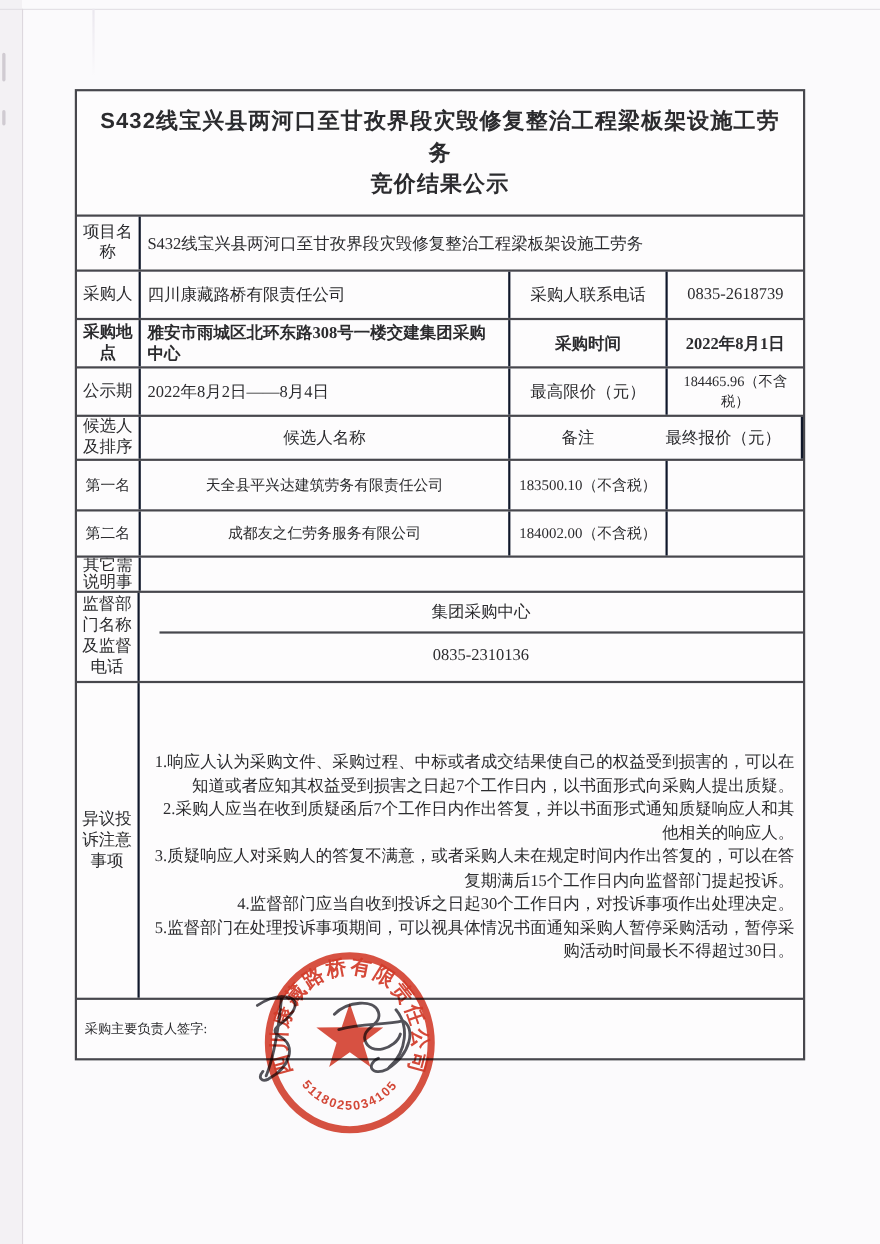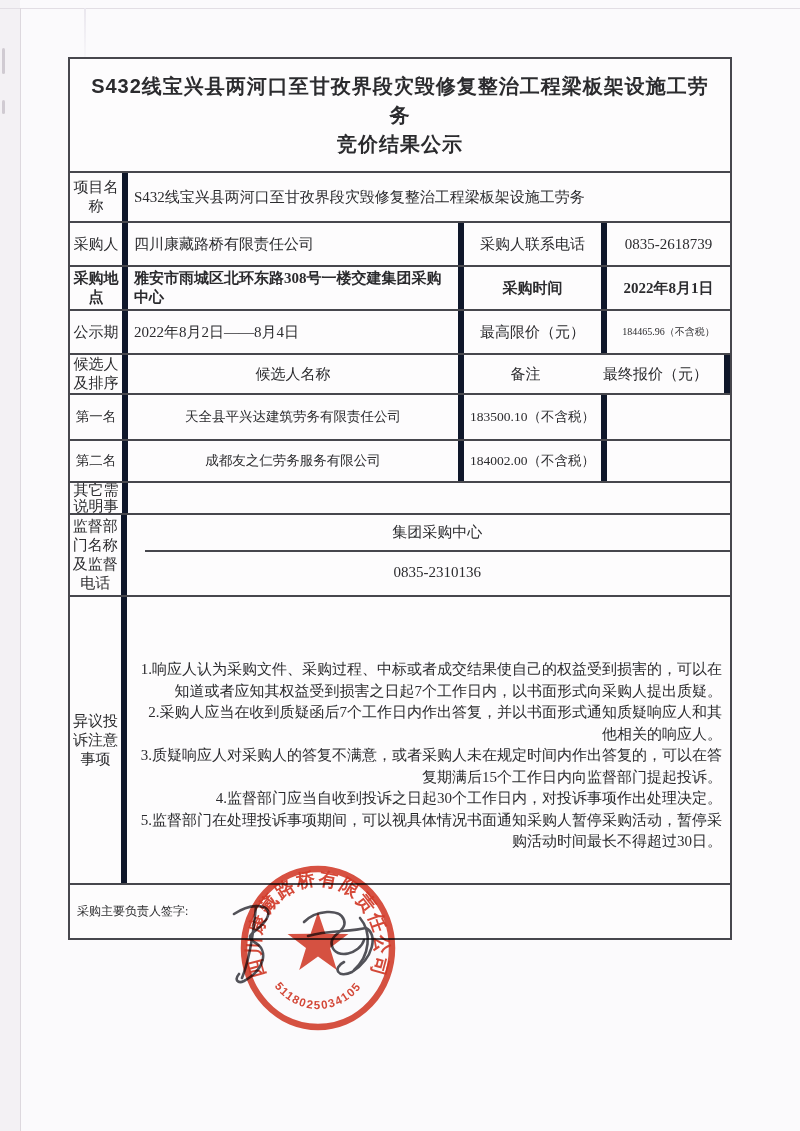--- a/index.html
+++ b/index.html
@@ -13,34 +13,34 @@
   }
   .stage{position:absolute;inset:0;background:#fbfafc;}
   
   .edge-top{position:absolute;left:0;top:8px;width:100%;height:1px;background:#e2dee4;}
   .edge-left{position:absolute;left:20px;top:8px;width:1px;height:1123px;background:#ddd8de;}
   .edge-left-shadow{position:absolute;left:0;top:0;width:20px;height:100%;background:#f3f1f4;}
   .crease{position:absolute;left:84px;top:8px;width:2px;height:62px;background:linear-gradient(#eae7ee,rgba(255,255,255,0));}
   .tick{position:absolute;left:2px;width:3px;height:26px;background:#b9b2ba;border-radius:2px;opacity:.6;}
 
   .doc{
-    position:absolute;left:68px;top:57px;width:664px;
+    position:absolute;left:68px;top:81px;width:664px;
     border:2px solid #47474d;
     box-sizing:border-box;
     background:#fdfcfd;
     z-index:1;
   }
   .row{display:flex;border-top:2px solid #47474d;box-sizing:border-box;}
   .c{box-sizing:border-box;display:flex;align-items:center;overflow:hidden;}
-  .br{border-right:6px solid #0f172a;}
+  .br{border-right:2px solid #0f172a;}
   .w1{width:58px;}.w2{width:336px;}.w3{width:143px;}.w4{width:123px;}.wspan{width:602px;}
   .lab{justify-content:center;text-align:center;white-space:pre-line;font-size:15px;line-height:19px;padding:2px 1px;}
   .val-l{justify-content:flex-start;padding:2px 6px;font-size:15px;}
   .val-c{justify-content:center;text-align:center;font-size:15px;padding:10px 3px;}
-  .small{font-size:10px;}
+  .small{font-size:13px;}
   .mid{font-size:13.5px;}
 
   .title-box{
     height:112px;display:flex;align-items:center;justify-content:center;
     text-align:center;font-family:"Liberation Sans","DejaVu Sans",sans-serif;
     font-weight:bold;font-size:20px;line-height:29px;white-space:pre-line;
     letter-spacing:1px;padding:6px 18px;box-sizing:border-box;
   }
   .h-r1{height:50px;}.h-r2{height:44px;}.h-r3{height:44px;font-weight:bold;}.h-r4{height:44px;}
   .h-r5{height:40px;}.h-r6{height:46px;}.h-r7{height:42px;}.h-r8{height:32px;}

